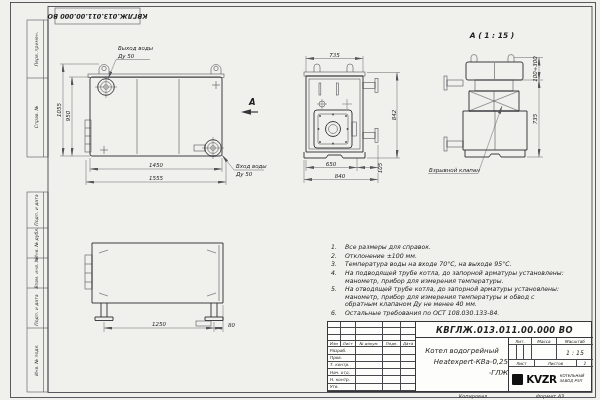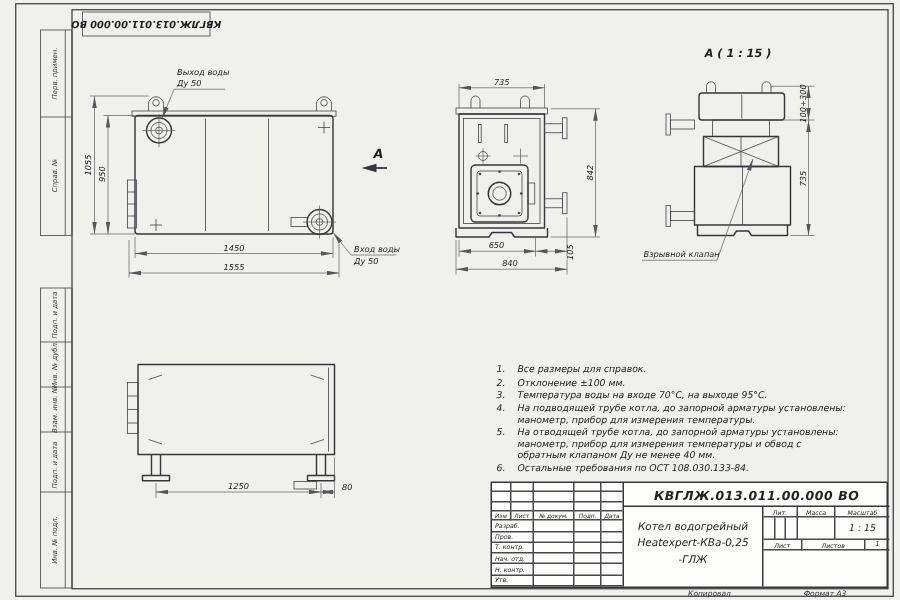--- a/index.html
+++ b/index.html
@@ -36,21 +36,21 @@
   .rev{height:6.5px}
   .hr{height:6.5px;font-size:3.9px}
   .lr{height:7.5px;font-size:4.2px}
   .lr .lab{justify-content:flex-start;padding-left:2px}
   .w13{width:13px}.w15{width:15px}.w28{width:28px}.w18{width:18px}.w14{width:14px;border-right:none}
   .tb-main{flex:1;display:flex;flex-direction:column}
   .doc{height:16px;border-bottom:1px solid #35363a;display:flex;align-items:center;
        justify-content:center;font-weight:600;font-size:8.3px;letter-spacing:.4px}
   .lower{flex:1;display:flex}
   .name{width:93px;border-right:1px solid #35363a;display:flex;flex-direction:column;
-        align-items:center;padding-top:8px;font-size:7px;line-height:1.6;text-align:center}
+        align-items:center;padding-top:8px;font-size:7px;line-height:1.6;text-align:right}
   .meta{flex:1;display:flex;flex-direction:column}
   .m1{height:7px;font-size:4.2px}
   .m2{height:15px}
   .m3{height:7px;font-size:4.2px}
   .m4{flex:1;display:flex;align-items:center;justify-content:center;gap:3px}
   .mw23{width:23px}.mw25{width:25px}.mwS{flex:1;border-right:none}
   .lit3{width:7.7px}.lit3:last-child{border-right:.6px solid #47484c}
   .scaleV{font-size:6.2px}
   .mw26{width:26px}.mw42{width:42px}.mw16{width:16px;border-right:none;font-size:4.6px}
   .logo-box{width:11px;height:11px;background:#101010;border-radius:1px;flex:none}
@@ -375,19 +375,27 @@
               <div class="c lit3"></div>
             </div>
           <div class="c mw25"></div>
           <div class="c mwS scaleV">1 : 15</div>
         </div>
         <div class="row m3">
           <div class="c mw26">Лист</div>
           <div class="c mw42">Листов</div>
           <div class="c mw16">1</div>
         </div>
+        <div class="m4">
+          <div class="logo-box"></div>
+          <div class="logo-tx">KVZR</div>
+          <div class="company">
+            <div>КОТЕЛЬНЫЙ</div>
+            <div>ЗАВОД РЭП</div>
+          </div>
+        </div>
       </div>
     </div>
   </div>
 </div>
 
 <div class="abs foot" style="left:438px;top:392.5px;width:70px">Копировал</div>
 <div class="abs foot" style="left:520px;top:392.5px;width:60px">Формат А3</div>
 
 </body></html>

